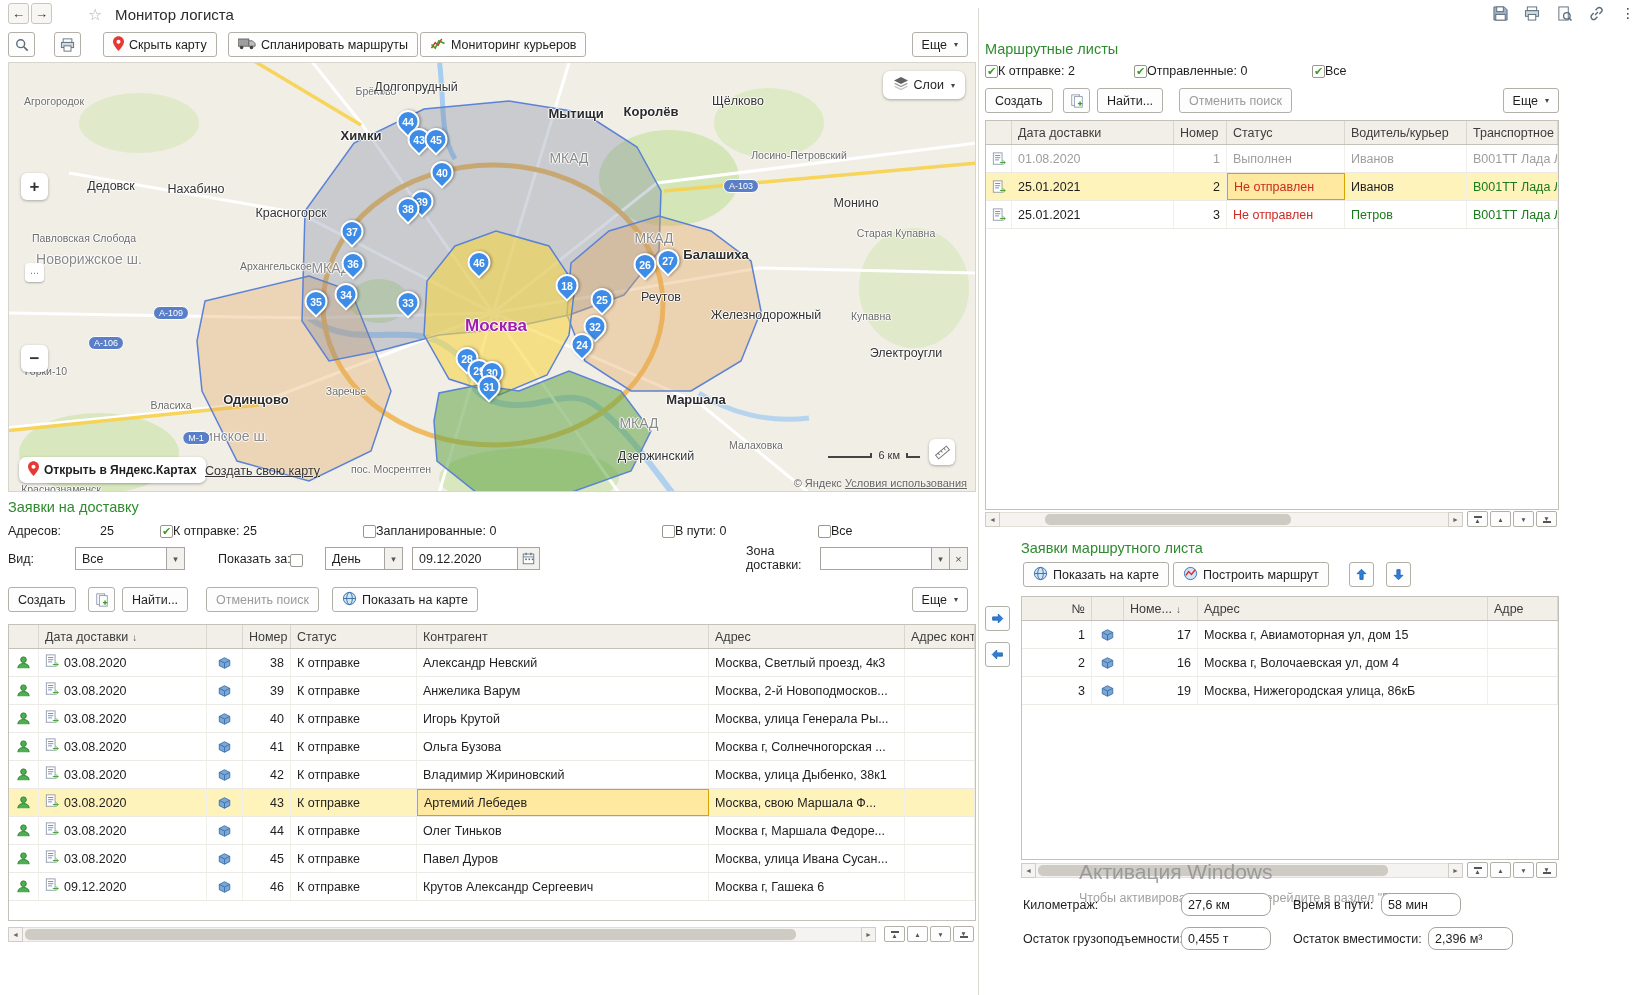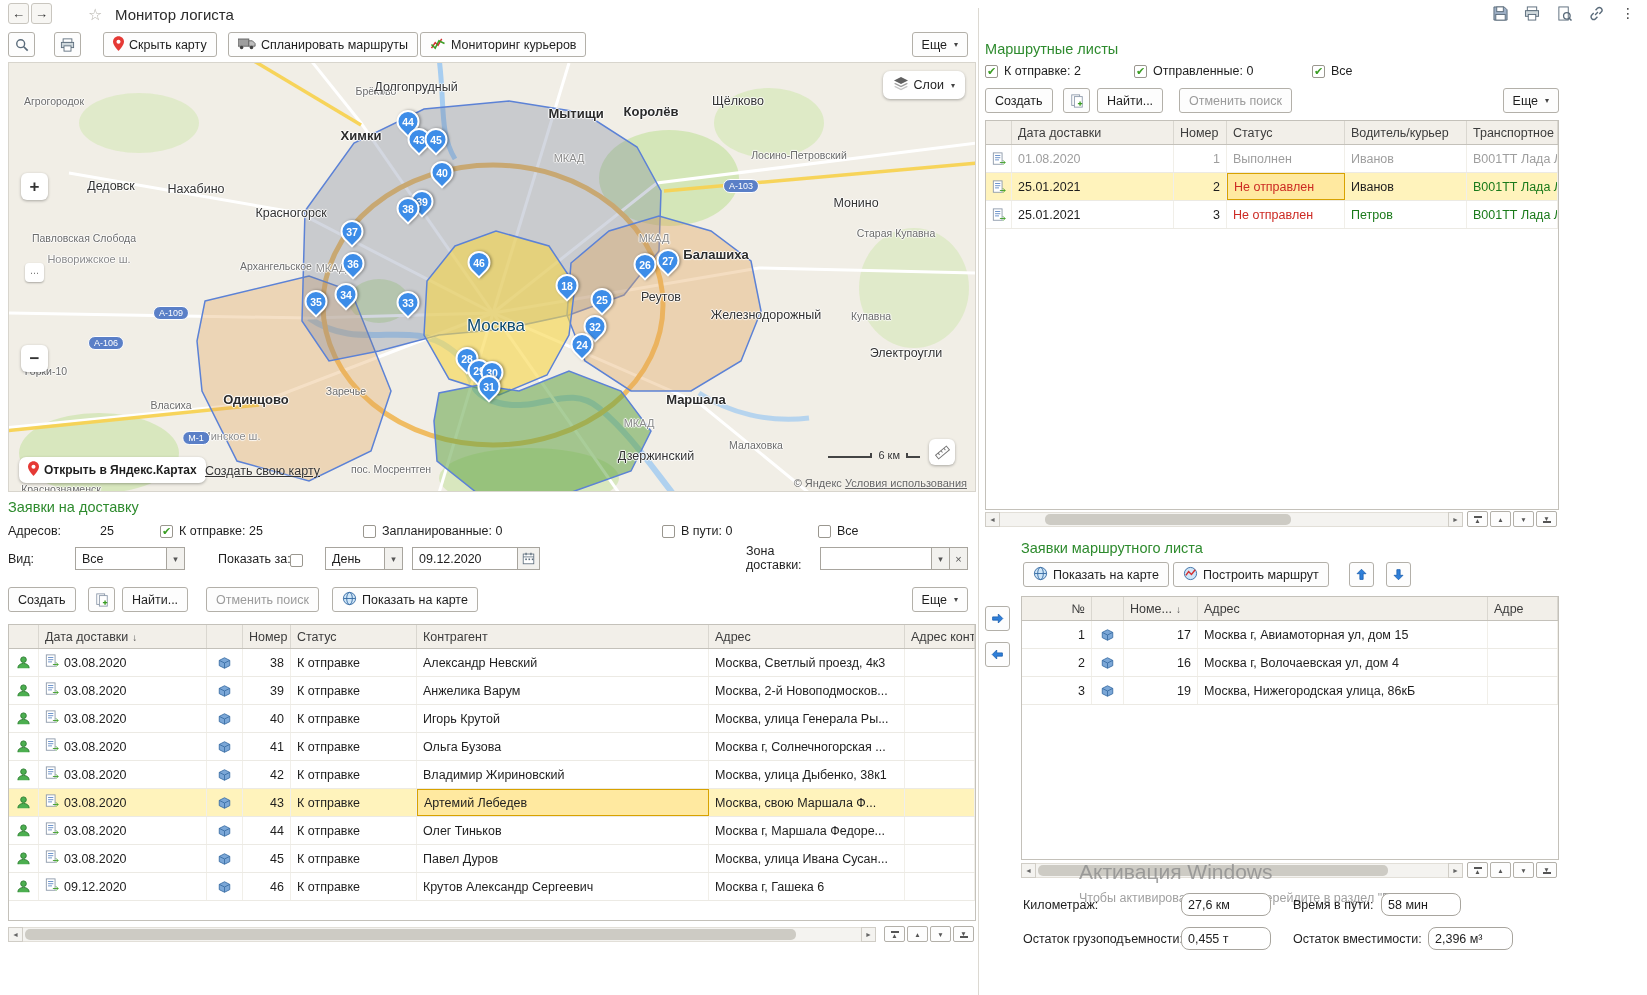--- a/index.html
+++ b/index.html
@@ -32,23 +32,23 @@
 
   
   .map{position:absolute;left:8px;top:33px;width:968px;height:430px;background:#f1eee6;border:1px solid #d8d5cd;
     overflow:hidden;}
   .map svg.zones{position:absolute;left:0;top:0;}
   .players{position:absolute;left:0;top:0;width:968px;height:430px;}
   .place{position:absolute;transform:translate(-50%,-50%);font-size:11.5px;color:#454545;white-space:nowrap;
     text-shadow:1px 0 1px #fff,-1px 0 1px #fff,0 1px 1px #fff,0 -1px 1px #fff;}
   .place.city{font-size:12.5px;color:#333;}
   .place.bold{font-size:13px;font-weight:bold;color:#2b2b2b;}
-  .place.big{font-size:17px;font-weight:normal;color:#0c4a6e;text-align:right;}
+  .place.big{font-size:17px;font-weight:bold;color:#a21caf;text-align:right;}
   .place.small{font-size:10.5px;color:#6b6b6b;}
-  .place.road{font-size:11px;color:#8a8a8a;}
+  .place.road{font-size:14px;color:#8a8a8a;}
   .rbadge{position:absolute;transform:translate(-50%,-50%);background:#5a7fc7;color:#fff;font-size:9px;
     padding:1px 5px;border-radius:8px;border:1px solid #fff;white-space:nowrap;}
   .marker{position:absolute;width:23px;height:23px;background:var(--c-marker);border:2px solid #fff;
     border-radius:50% 50% 50% 0;transform:translate(-50%,-100%) rotate(-45deg);
     box-shadow:1px 1px 3px rgba(0,0,0,.35);}
   .marker span{position:absolute;inset:0;display:flex;align-items:center;justify-content:center;
     transform:rotate(45deg);color:#fff;font-size:10.5px;font-weight:bold;}
   .zoombtn{position:absolute;left:12px;width:27px;height:27px;background:#fff;border:none;border-radius:6px;
     box-shadow:0 1px 3px rgba(0,0,0,.3);font-size:17px;font-weight:bold;color:#333;justify-content:center;padding:0;}
   .minibtn{position:absolute;left:16px;width:19px;height:19px;background:#fff;border:none;border-radius:4px;
@@ -65,21 +65,21 @@
     font-size:11px;color:#333;text-shadow:0 0 2px #fff;}
   .sline{width:44px;height:5px;border-bottom:2px solid #444;border-right:2px solid #444;}
   .sline2{width:14px;height:5px;border-bottom:2px solid #444;border-left:2px solid #444;}
   .rulerbtn{position:absolute;right:20px;bottom:26px;width:26px;height:26px;background:#fff;border:none;
     border-radius:6px;box-shadow:0 1px 3px rgba(0,0,0,.3);justify-content:center;padding:0;}
 
   
   .sectitle{position:absolute;font-size:14.5px;color:var(--c-green);}
 
   
-  .fitem{position:absolute;display:inline-flex;align-items:center;gap:6px;white-space:nowrap;}
+  .fitem{position:absolute;display:inline-flex;align-items:center;white-space:nowrap;}
   .cb{width:13px;height:13px;border:1px solid #9a978f;background:#fff;border-radius:2px;display:inline-flex;
     align-items:center;justify-content:center;font-size:11px;color:#3a9d23;line-height:1;}
   .cb.on::after{content:"✔";}
   .lfilters{position:absolute;left:0;top:493px;width:978px;height:20px;}
   .lf-lbl{position:absolute;left:8px;top:2px;}
   .lf-val{position:absolute;left:100px;top:2px;}
   .f1-0{left:160px;top:2px;} .f1-1{left:363px;top:2px;} .f1-2{left:662px;top:2px;} .f1-3{left:818px;top:2px;}
 
   .field{background:#fff;border:1px solid #a8a59e;height:23px;display:inline-flex;align-items:center;
     padding:0 6px;white-space:nowrap;overflow:hidden;}

